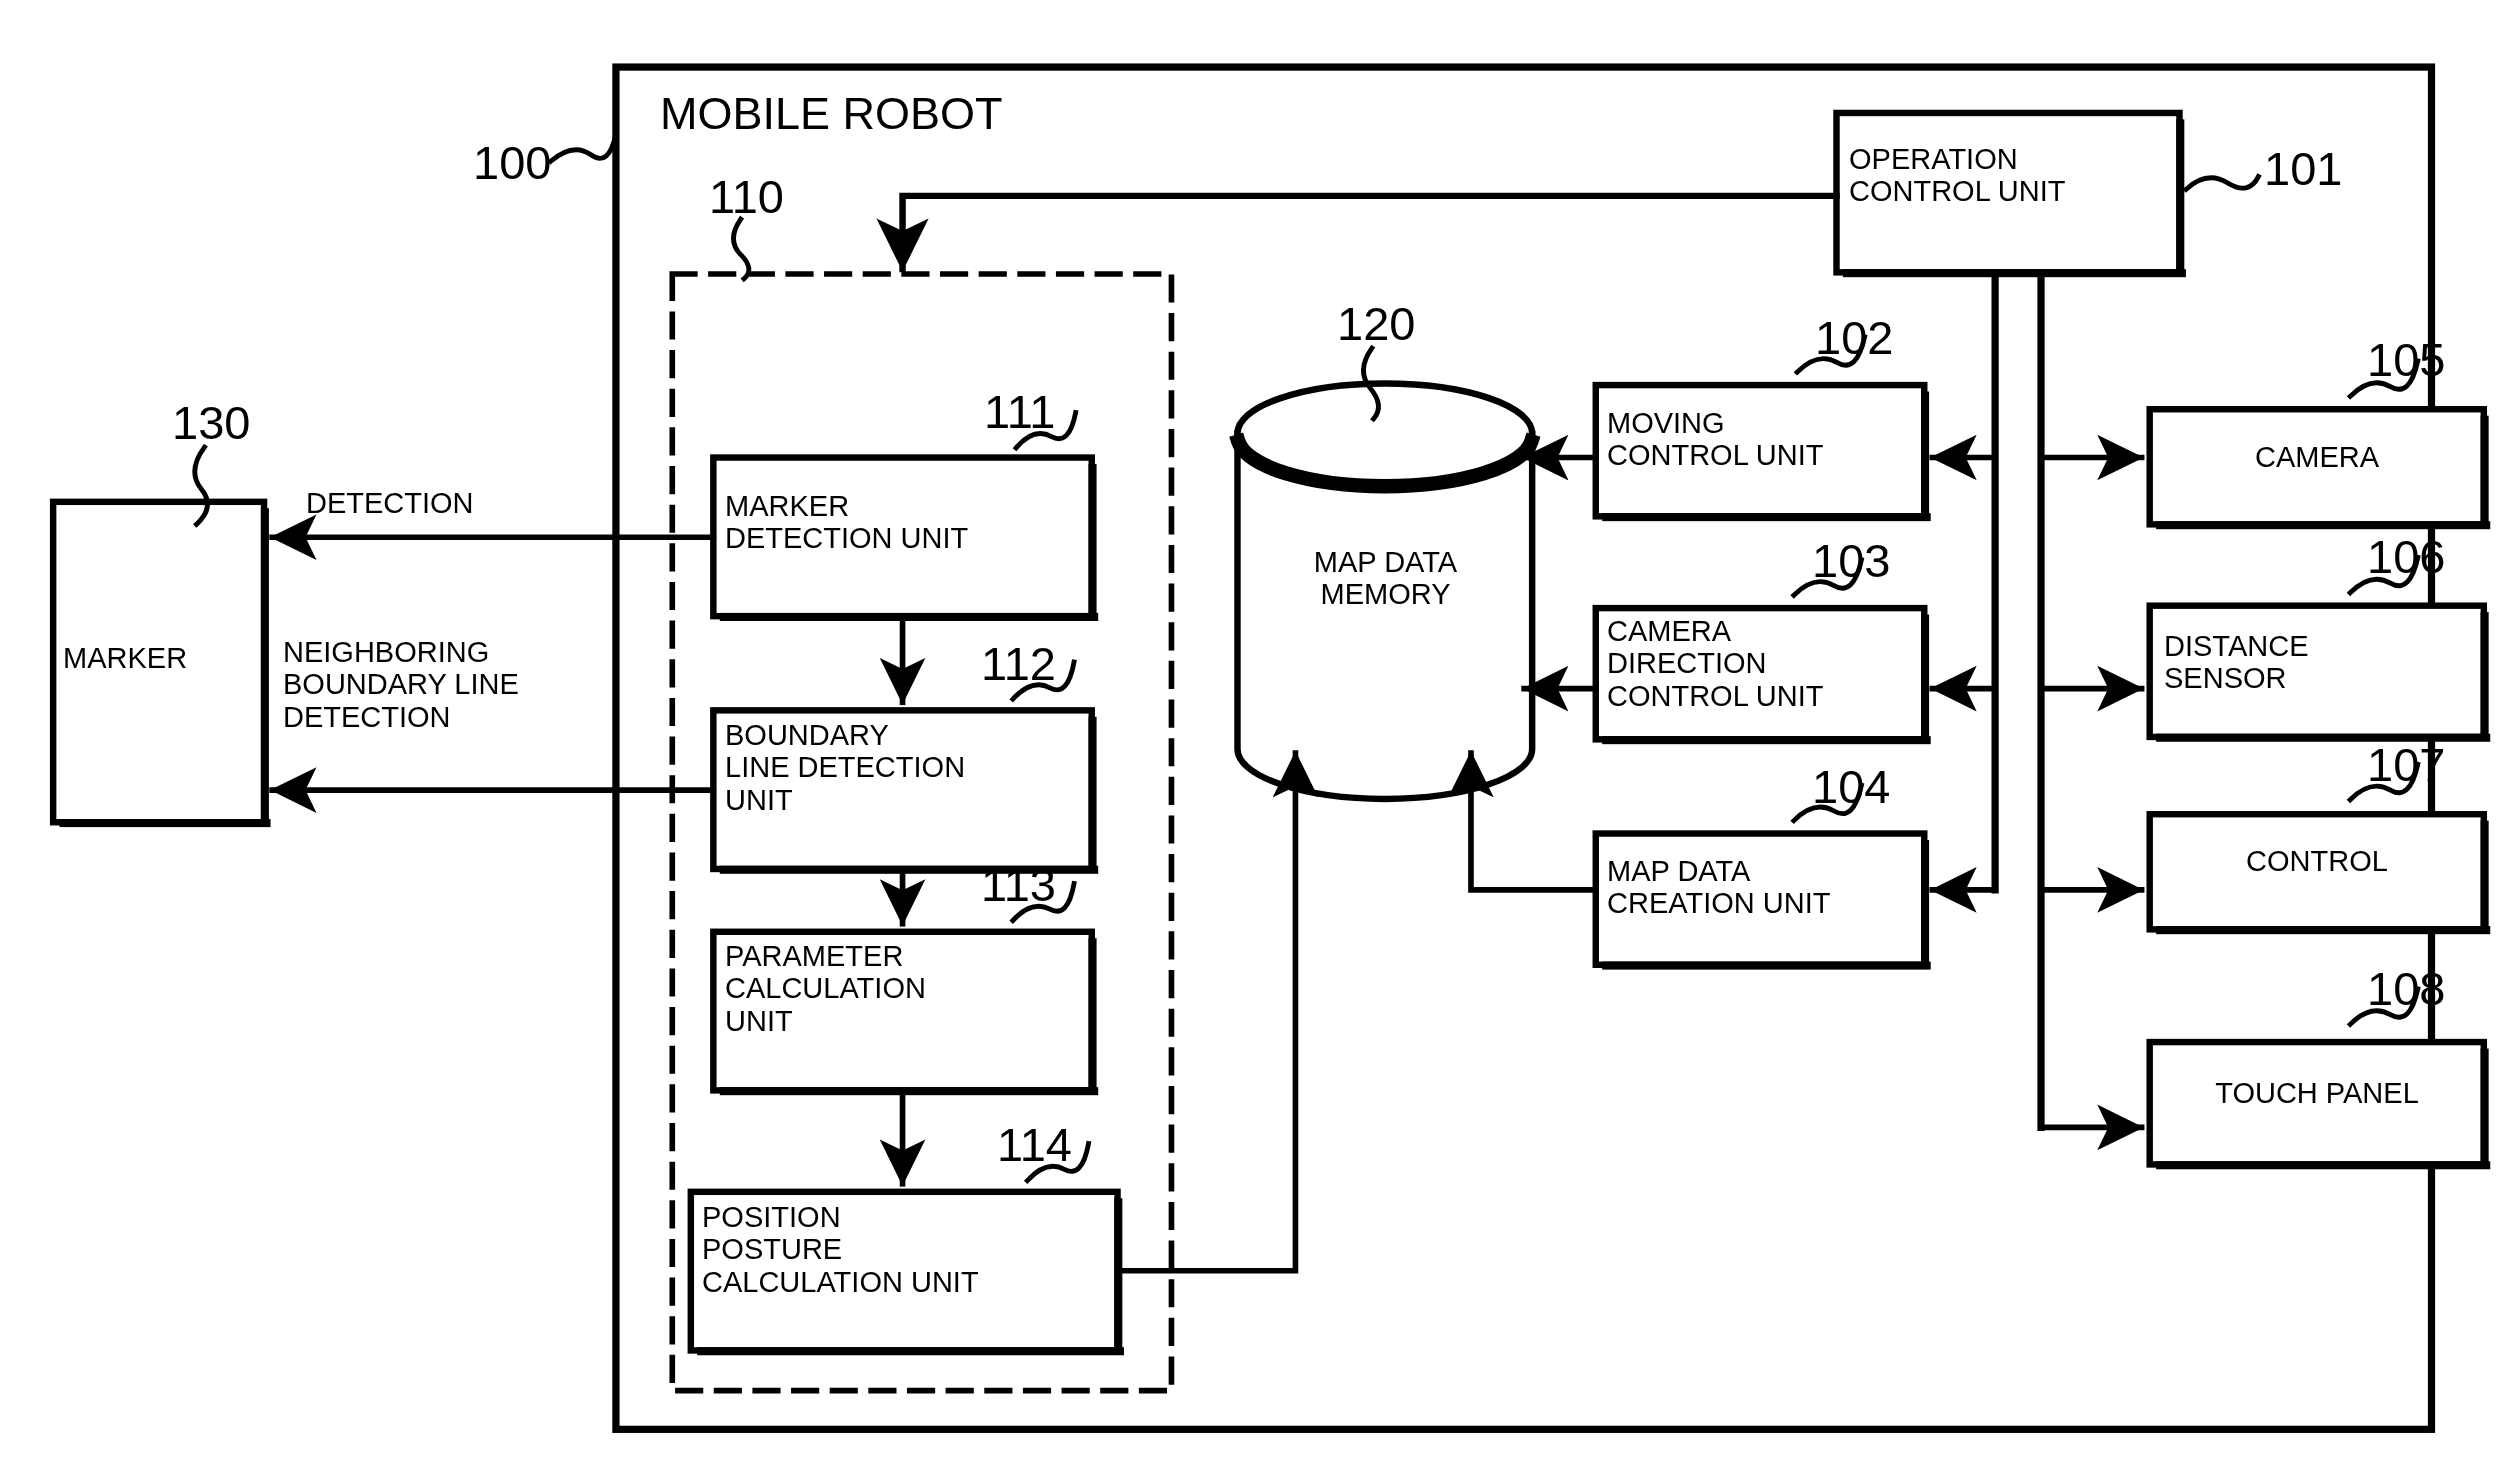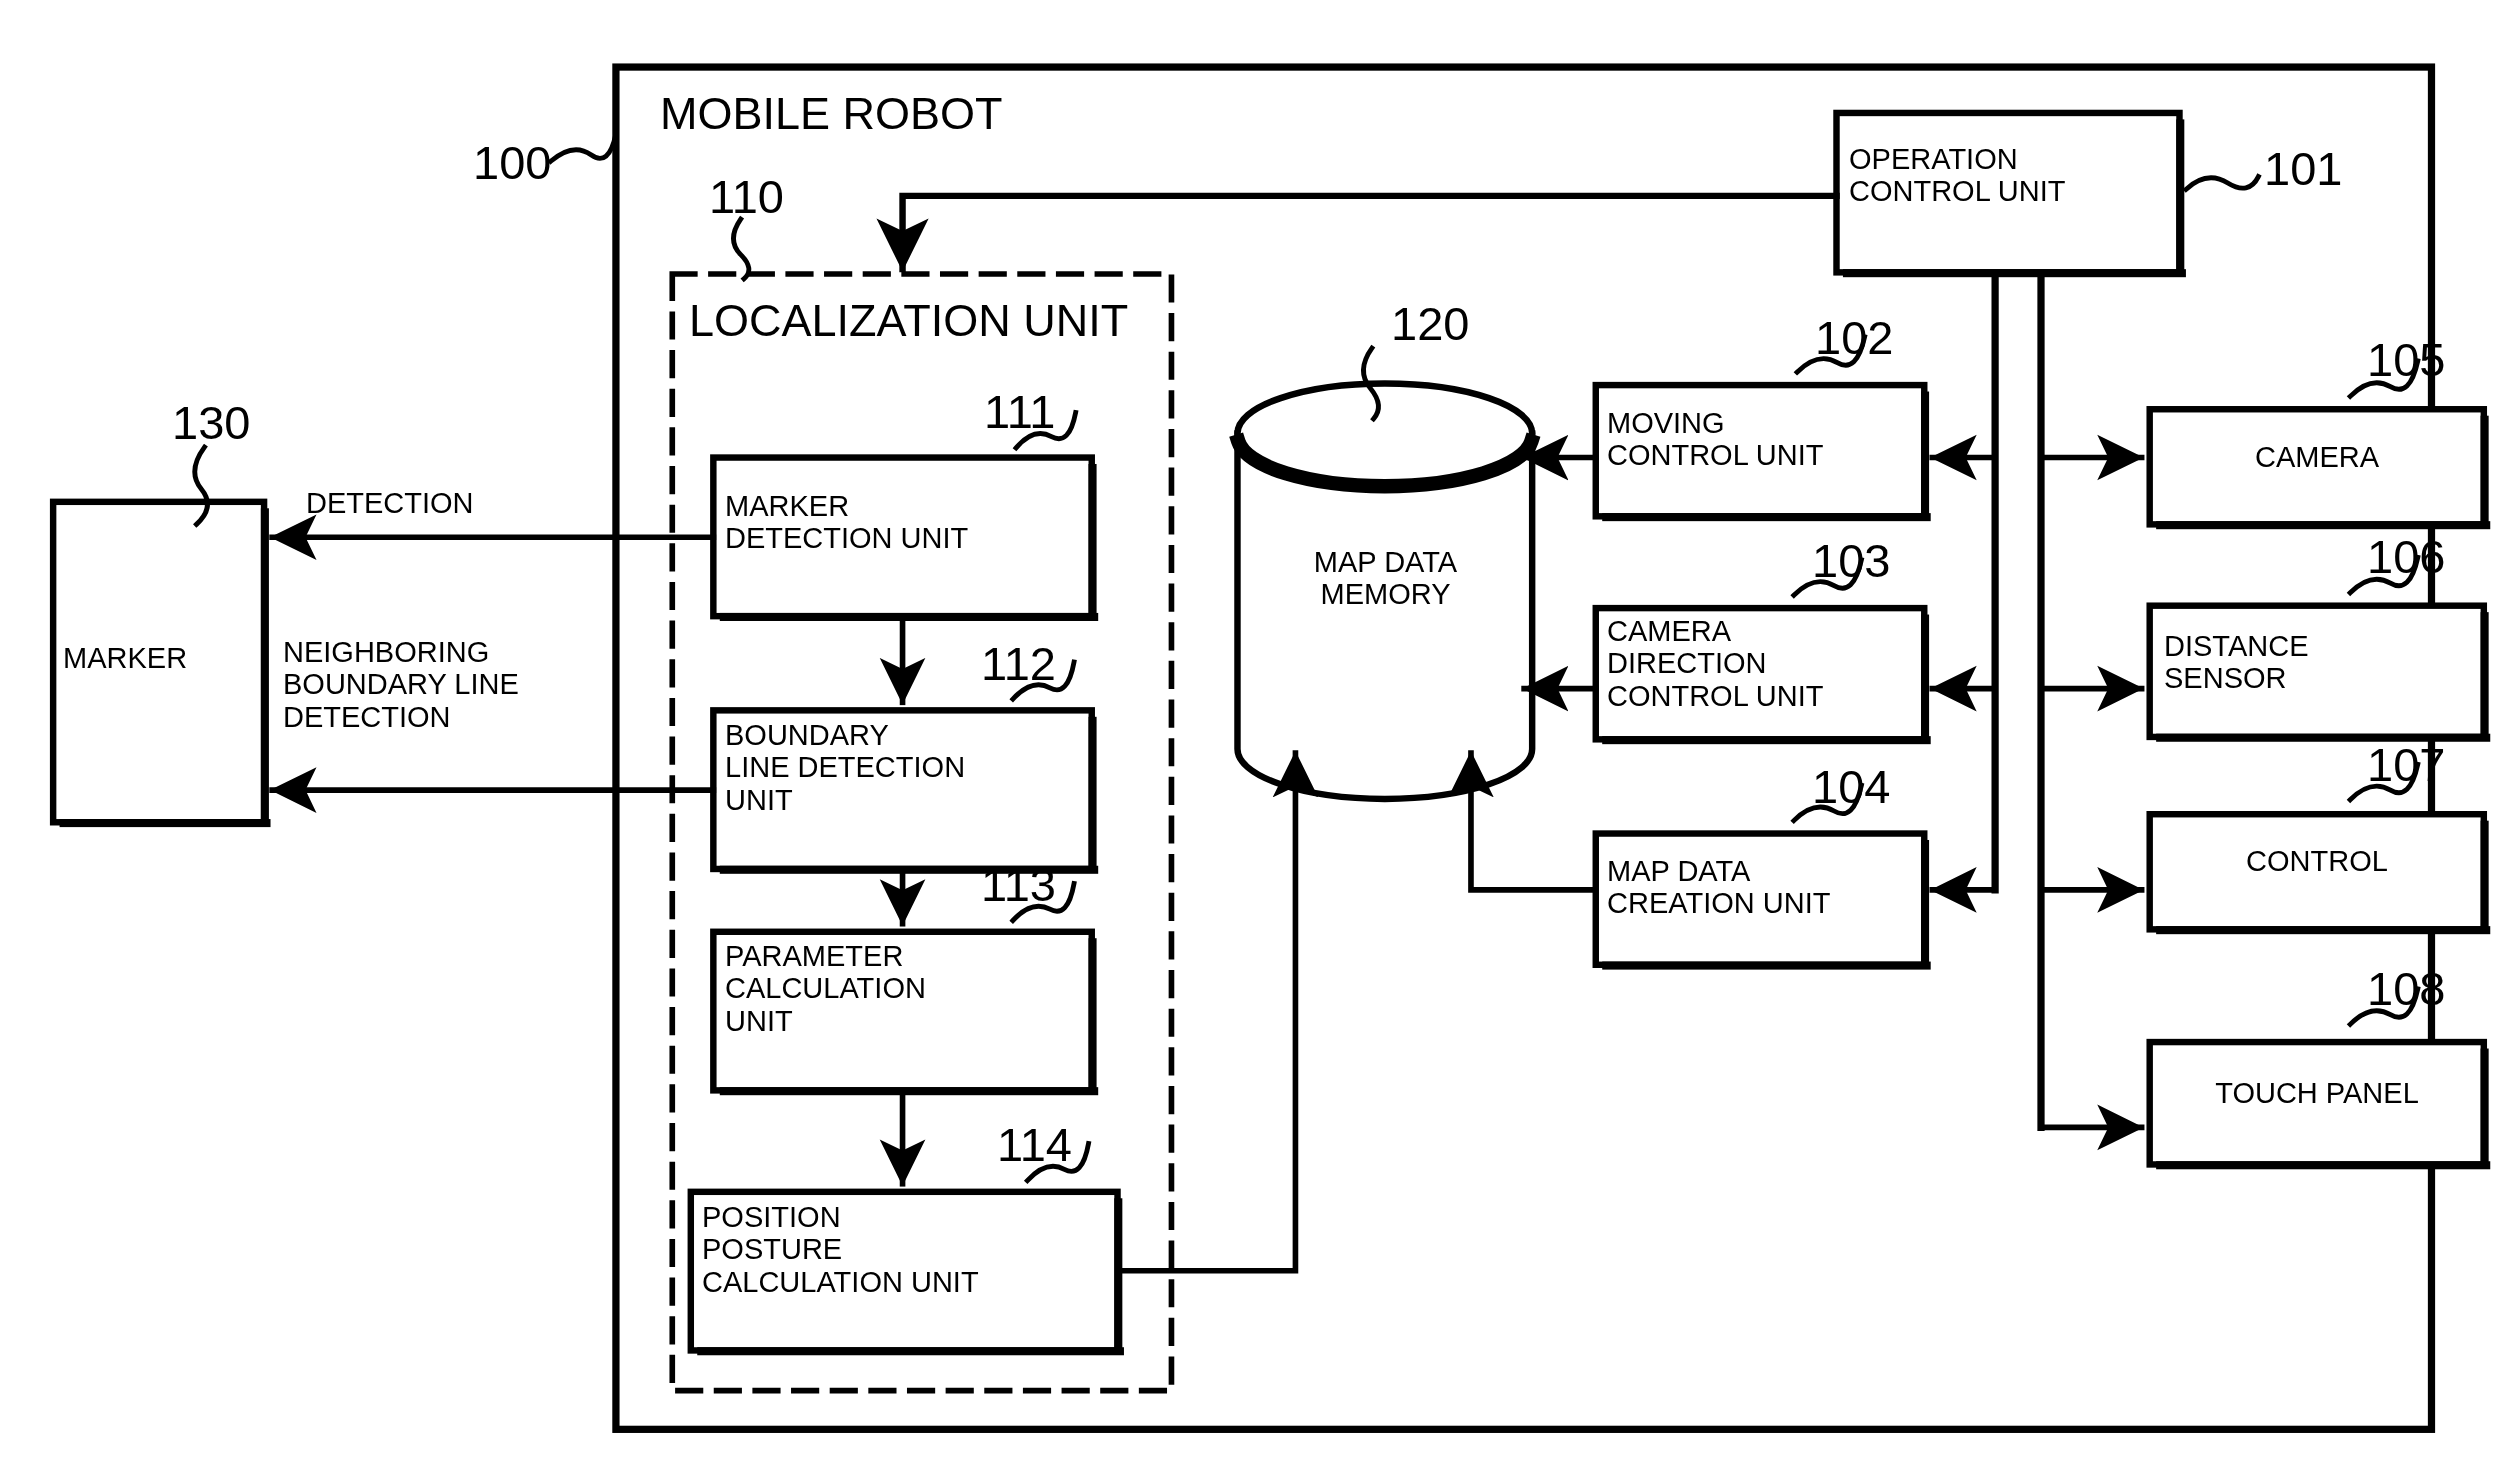--- a/index.html
+++ b/index.html
@@ -130,21 +130,20 @@
     <rect x="3081" y="1302" width="10" height="144" fill="#000" stroke="none"></rect>
     <path d="M2919,1272 q26,-26 50,-12 q24,14 34,-32" stroke-width="6"></path>
     <path d="M2535,1400 L2660,1400" stroke-width="7" marker-end="url(#ah)"></path>
 
   </g>
 </svg>
 
 <div class="lbl bigtxt" style="left:660px;top:89px;">MOBILE ROBOT</div>
 <div class="lbl num" style="left:473px;top:137px;">100</div>
 
-<div class="lbl bigtxt" style="left:689px;top:296px;">LOCALIZATION UNIT</div>
 <div class="lbl num" style="left:709px;top:171px;text-align:center;">110</div>
 
 <div class="lbl boxtxt" style="left:725px;top:490px;">MARKER
 DETECTION UNIT</div>
 <div class="lbl num" style="left:984px;top:386px;">111</div>
 
 <div class="lbl boxtxt" style="left:725px;top:719px;">BOUNDARY
 LINE DETECTION
 UNIT</div>
 <div class="lbl num" style="left:981px;top:638px;">112</div>
@@ -161,21 +160,21 @@
 
 <div class="lbl boxtxt" style="left:63px;top:642px;">MARKER</div>
 <div class="lbl num" style="left:172px;top:385px;margin-top:12px;">130</div>
 <div class="lbl boxtxt" style="left:306px;top:487px;">DETECTION</div>
 <div class="lbl boxtxt" style="left:283px;top:636px;">NEIGHBORING
 BOUNDARY LINE
 DETECTION</div>
 
 <div class="lbl boxtxt ctr" style="left:1238px;top:546px;width:295px;">MAP DATA
 MEMORY</div>
-<div class="lbl num" style="left:1391px;top:298px;">120</div>
+<div class="lbl num" style="left:1337px;top:298px;">120</div>
 
 <div class="lbl boxtxt" style="left:1849px;top:143px;">OPERATION
 CONTROL UNIT</div>
 <div class="lbl num" style="left:2264px;top:143px;">101</div>
 
 <div class="lbl boxtxt" style="left:1607px;top:407px;">MOVING
 CONTROL UNIT</div>
 <div class="lbl num" style="left:1815px;top:312px;">102</div>
 
 <div class="lbl boxtxt" style="left:1607px;top:615px;">CAMERA

